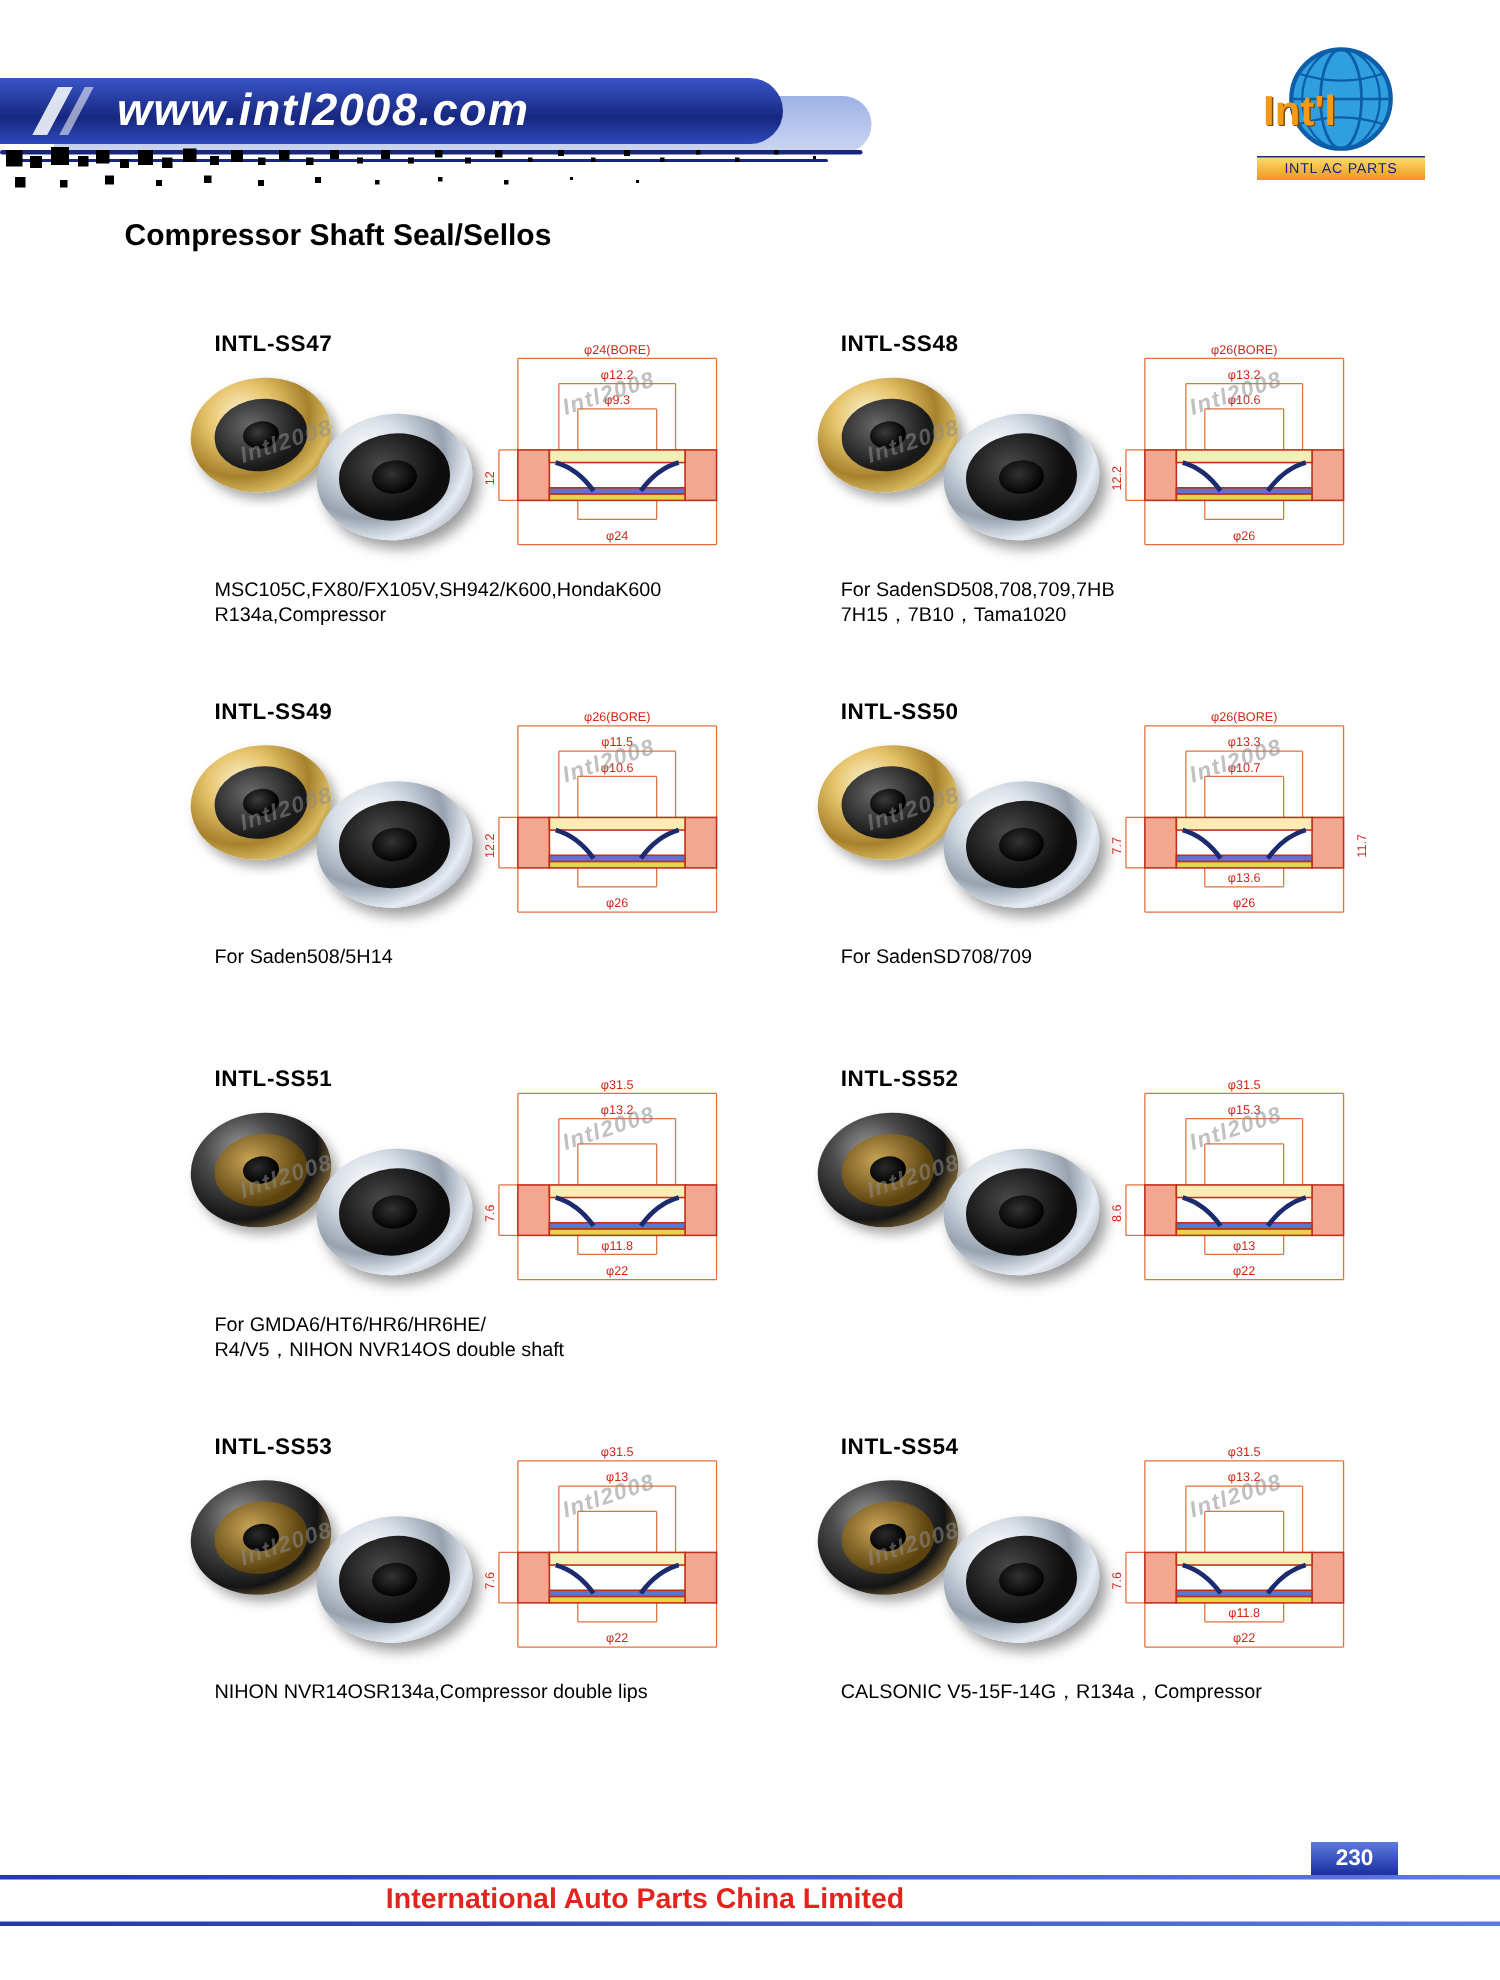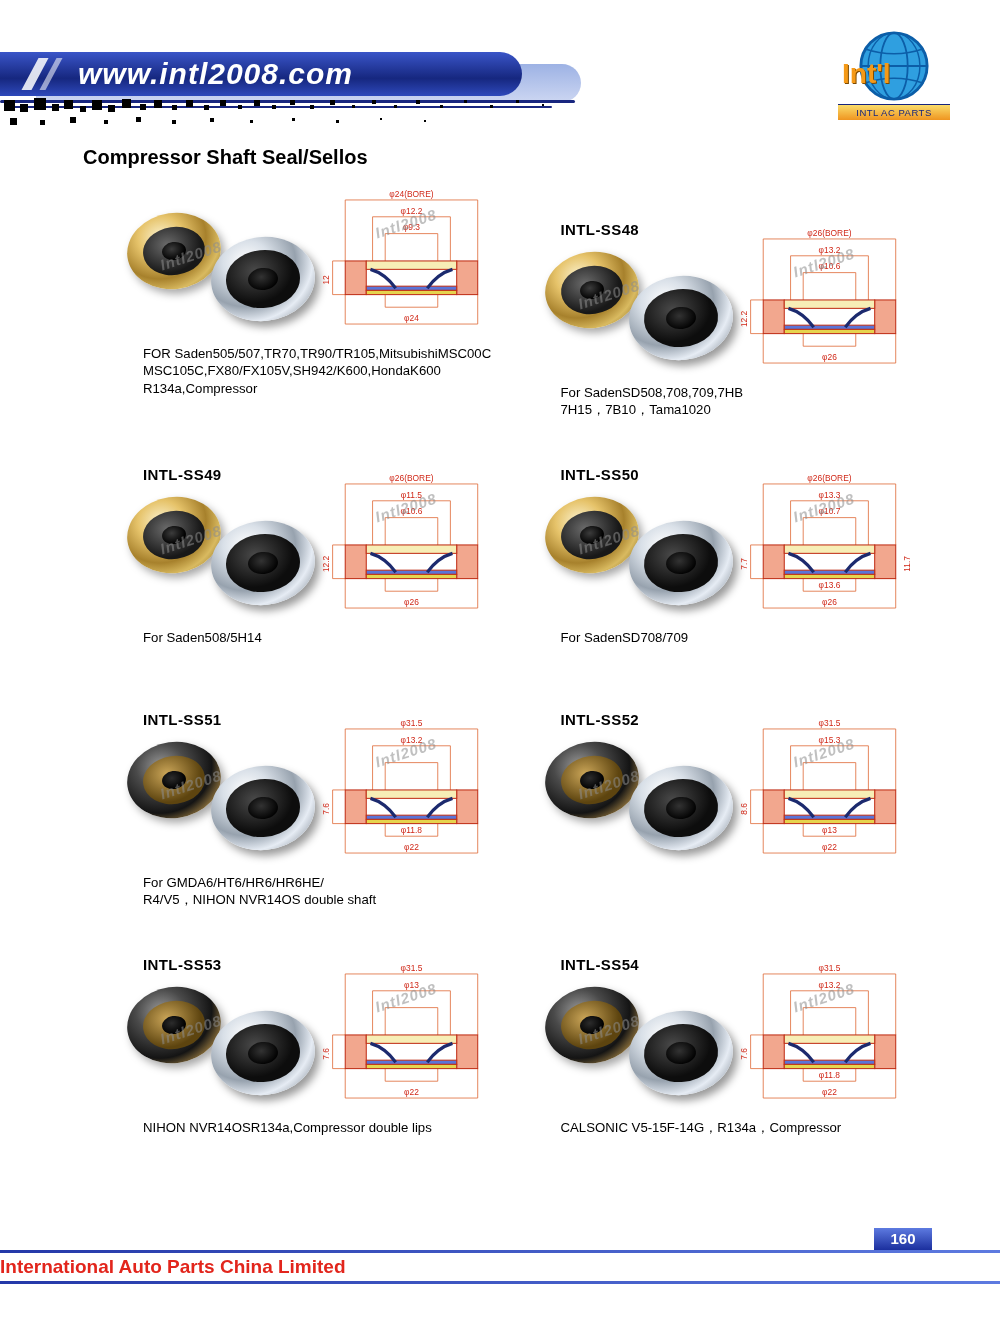--- a/index.html
+++ b/index.html
@@ -70,21 +70,21 @@
         letter-spacing:1px; transform:rotate(-18deg); pointer-events:none; white-space:nowrap; }
   .photo .wm { left:34px; top:42px; }
   .drawwrap .wm { left:54px; top:32px; }
 
   
   .pagenum { position:absolute; left:874px; top:1228px; width:58px; height:22px;
              background:linear-gradient(180deg,#5d7ae0,#1b2f9e); color:#fff; font-weight:bold;
              font-size:15px; text-align:center; line-height:22px; }
   .rule-top { position:absolute; left:0; top:1250px; width:1000px; height:3px;
               background:linear-gradient(90deg,#2438a8,#5d7ae0); }
-  .company { position:absolute; left:0; top:1256px; width:860px; text-align:left;
+  .company { position:absolute; left:0; top:1256px; width:860px; text-align:center;
              color:#e2251c; font-weight:bold; font-size:19px; }
   .rule-bottom { position:absolute; left:0; top:1281px; width:1000px; height:3px;
                  background:linear-gradient(90deg,#2438a8,#5d7ae0); }
 </style>
 </head>
 <body>
 
 <div class="page">
 
   <div>
@@ -152,20 +152,21 @@
       </svg>
       <span class="logo-script">Int'l</span>
       <div class="logo-band">INTL AC PARTS</div>
     </div>
   </div>
 
   <div class="page-title">Compressor Shaft Seal/Sellos</div>
 
   <div class="grid" id="grid">
   <div class="cell">
+    <div class="code">INTL-SS47</div>
     <div class="media">
       <div class="photo">
         <div class="seal seal-a">
           <div class="mid">
             <div class="hole"></div>
           </div>
         </div>
         <div class="seal seal-b">
           <div class="mid">
             <div class="hole"></div>
@@ -211,21 +212,20 @@
             <text x="9" y="92" transform="rotate(-90 9 92)">12</text>
             <text x="164" y="92" transform="rotate(-90 164 92)"></text>
             <text x="87" y="115"></text>
             <text x="87" y="131">φ24</text>
           </g>
         </svg>
         <span class="wm">Intl2008</span>
       </div>
     </div>
     <div class="desc">
-      <div>FOR Saden505/507,TR70,TR90/TR105,MitsubishiMSC00C</div>
       <div>MSC105C,FX80/FX105V,SH942/K600,HondaK600</div>
       <div>R134a,Compressor</div>
     </div>
   </div>
 
   <div class="cell">
     <div class="code">INTL-SS48</div>
     <div class="media">
       <div class="photo">
         <div class="seal seal-a">
@@ -680,18 +680,18 @@
         <span class="wm">Intl2008</span>
       </div>
     </div>
     <div class="desc">
       <div>CALSONIC V5-15F-14G，R134a，Compressor</div>
       <div></div>
     </div>
   </div>
 </div>
 
-  <div class="pagenum">160</div>
+  <div class="pagenum">230</div>
   <div class="rule-top"></div>
   <div class="company">International Auto Parts China Limited</div>
   <div class="rule-bottom"></div>
 
 </div>
 
 </body></html>

